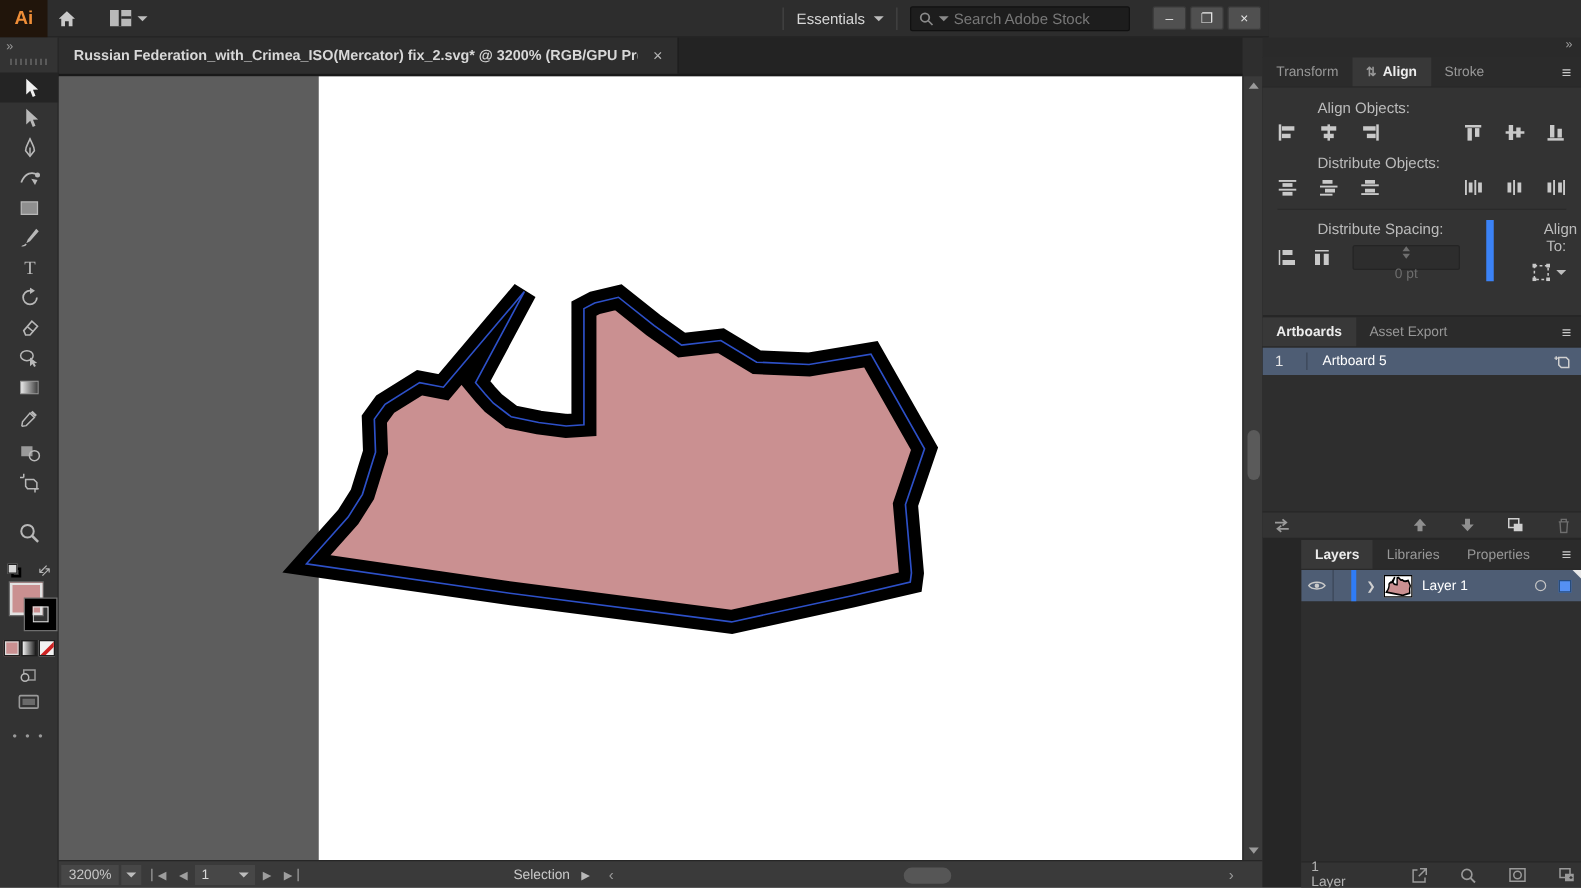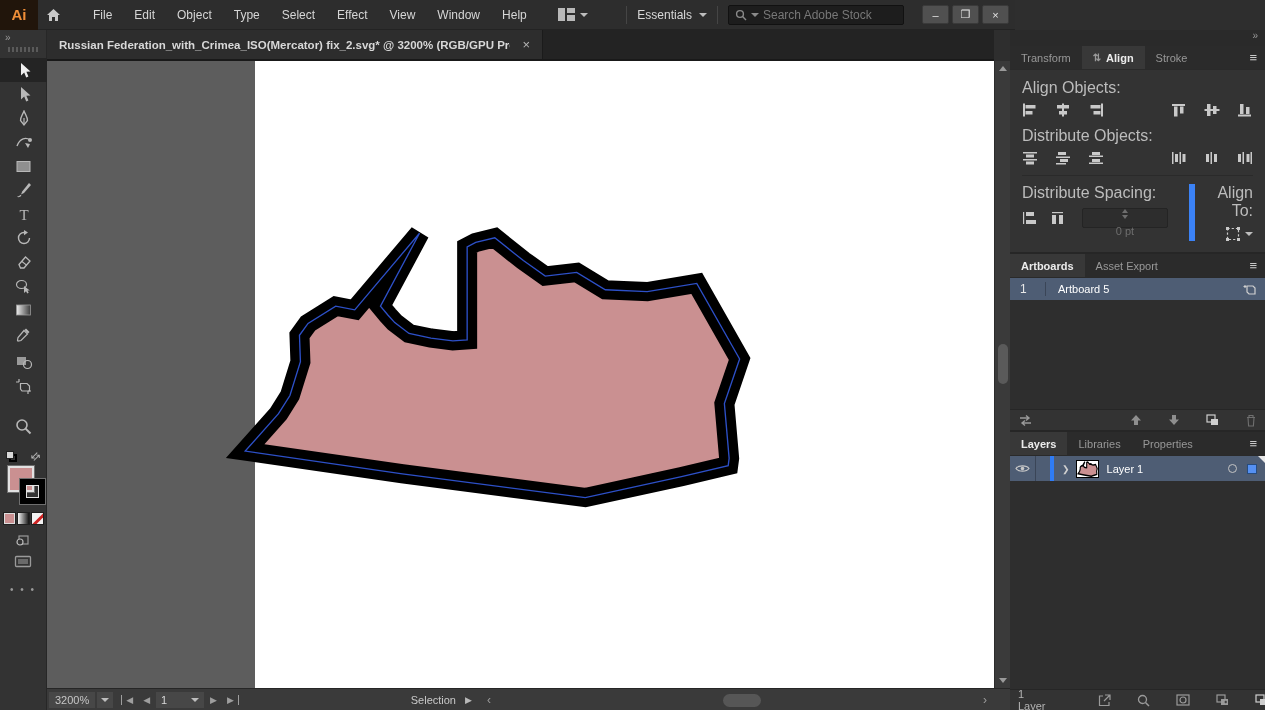--- a/index.html
+++ b/index.html
@@ -103,31 +103,31 @@
   #hscroll { position:absolute; left:434px; right:17px; top:1px; bottom:1px; display:flex; align-items:center; }
   .hs-arrow { color:#9a9a9a; font-size:12px; padding:0 6px; }
   .hs-track { flex:1; position:relative; height:100%; }
   #hthumb { position:absolute; left:47%; top:4px; width:38px; height:13px; border-radius:7px; background:#565656; }
 
   
   #dock { position:absolute; left:1010px; top:46px; width:255px; height:664px; background:#262626; }
   .panel { background:#333333; display:flex; flex-direction:column; }
   .p-align { height:206px; }
   .p-artboards { height:176px; margin-top:2px; }
-  .p-layers { height:278px; margin-top:2px; }
+  .p-layers { height:278px; margin-top:2px;margin-left:31px; }
   .p-header { height:24px; background:#2b2b2b; display:flex; align-items:stretch; flex:none;
     border-bottom:1px solid #2a2a2a; }
   .ptab { display:flex; align-items:center; gap:5px; padding:0 11px; font-size:11px; color:#989898; }
   .ptab.active { background:#383838; color:#ececec; font-weight:bold; }
   .p-menu { margin-left:auto; color:#c9c9c9; padding:0 8px; display:flex; align-items:center; font-size:13px; }
   .cycle { font-size:10px; color:#9a9a9a; }
 
   
   .align-body { padding:9px 12px 0 12px; flex:1; }
-  .sec-label { font-size:16px; color:#bcbcbc; margin-bottom:6px; }
+  .sec-label { font-size:12px; color:#bcbcbc; margin-bottom:6px;margin-left:32px; }
   .ico-row { display:flex; justify-content:space-between; margin-bottom:10px; }
   .ico-grp { display:flex; gap:17px; }
   .aic { display:flex; align-items:flex-end; }
   .ds-wrap { display:flex; border-top:1px solid #2a2a2a; padding-top:8px; }
   .ds-left { flex:1; }
   .ds-right { width:64px; border-left:6px solid #3b82f6; padding-left:8px; }
   .ds-right .sec-label { text-align:right; }
   .ds-row { display:flex; align-items:center; gap:12px; }
   .stepper { width:86px; height:20px; background:#2d2d2d; border:1px solid #242424; border-radius:2px;
     display:flex; align-items:center; gap:6px; padding:0 5px; margin-left:4px;flex-direction:column; }
@@ -164,31 +164,20 @@
 <body>
 
 <div id="app">
 
   <div id="titlebar">
     <div class="ai-logo">Ai</div>
     <div class="home-btn">
       <svg width="15" height="14" viewBox="0 0 15 14">
           <path d="M7.5 1 L14 7 H12 V13 H9 V9 H6 V13 H3 V7 H1 Z" fill="#c9c9c9"></path>
         </svg>
-    </div>
-    <div class="menus">
-      <span>File</span>
-      <span>Edit</span>
-      <span>Object</span>
-      <span>Type</span>
-      <span>Select</span>
-      <span>Effect</span>
-      <span>View</span>
-      <span>Window</span>
-      <span>Help</span>
     </div>
     <div class="ws-grid">
       <span class="grid-ico"></span>
       <span class="caret"></span>
     </div>
     <div class="tb-right">
       <span class="vsep"></span>
       <span class="ws-switcher">
         <span>Essentials</span>
         <span class="caret"></span>

